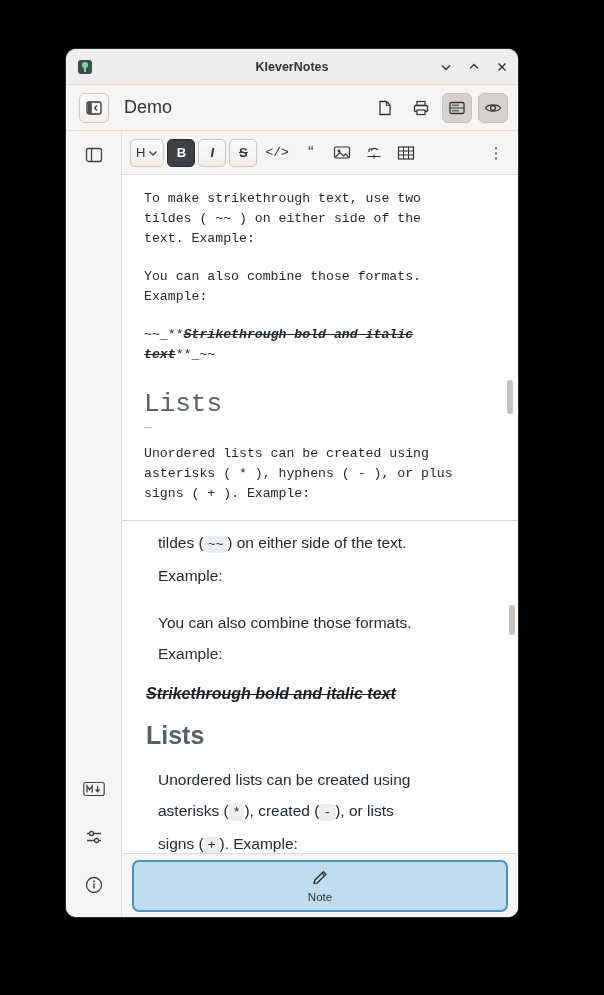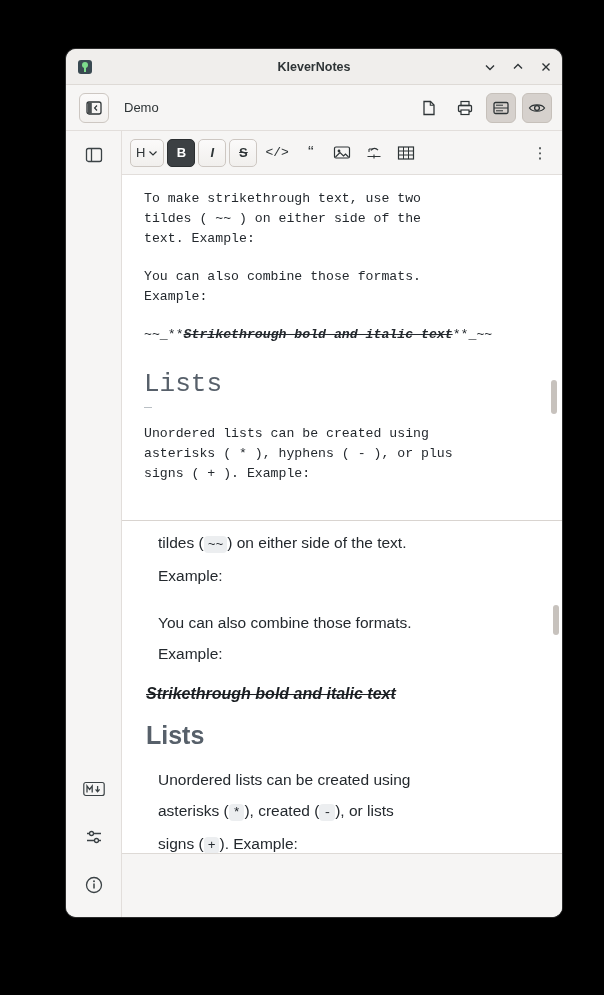--- a/index.html
+++ b/index.html
@@ -6,21 +6,21 @@
   html, body {
     margin: 0; padding: 0;
     width: 604px; height: 995px;
     background: #000000;
     font-family: "Liberation Sans", sans-serif;
     overflow: hidden;
   }
   #app-window {
     position: absolute;
     left: 66px; top: 49px;
-    width: 496px; height: 868px;
+    width: 452px; height: 868px;
     background: #e5e5e5;
     border-radius: 10px;
     box-shadow: 0 0 0 1px #2b2b2b;
     overflow: hidden;
     display: flex;
     flex-direction: column;
   }
   
   .titlebar {
     height: 36px;
@@ -82,21 +82,21 @@
   }
   .icon-btn.flat {
     border-color: transparent;
     background: transparent;
   }
   .icon-btn.active {
     background: #d6d1cd;
     border-color: #c6c0ba;
   }
   .doc-title {
-    font-size: 13px;
+    font-size: 18px;
     color: #2e3436;
     flex: 1 1 auto;
     padding-left: 2px;
   }
   .hb-right {
     display: flex;
     align-items: center;
     gap: 6px;
     padding-right: 10px;
   }
@@ -484,17 +484,26 @@
         <h2 class="pv-h2">Lists</h2>
         <p class="pv-p">
           <span>Unordered lists can be created using</span><br>
           <span>asterisks (</span><span class="pv-code">*</span><span>), created (</span><span class="pv-code">-</span><span>), or lists</span><br>
           <span>signs (</span><span class="pv-code">+</span><span>). Example:</span>
         </p>
         <div class="scrollbar" style="top:84px;height:30px;right:3px;"></div>
       </div>
 
       <div class="bottom-bar">
+        <div class="tab selected">
+          <span>
+            <svg width="20" height="20" viewBox="0 0 20 20">
+              <path d="M4 15.5 L4.8 12.2 L13.4 3.7 L16 6.3 L7.4 14.8 Z" fill="none" stroke="#2e3436" stroke-width="1.3"></path>
+              <path d="M12 5.2 L14.6 7.8" stroke="#2e3436" stroke-width="1.1"></path>
+            </svg>
+          </span>
+          <span class="tab-label">Note</span>
+        </div>
       </div>
 
     </div>
   </div>
 </div>
 
 </body></html>

